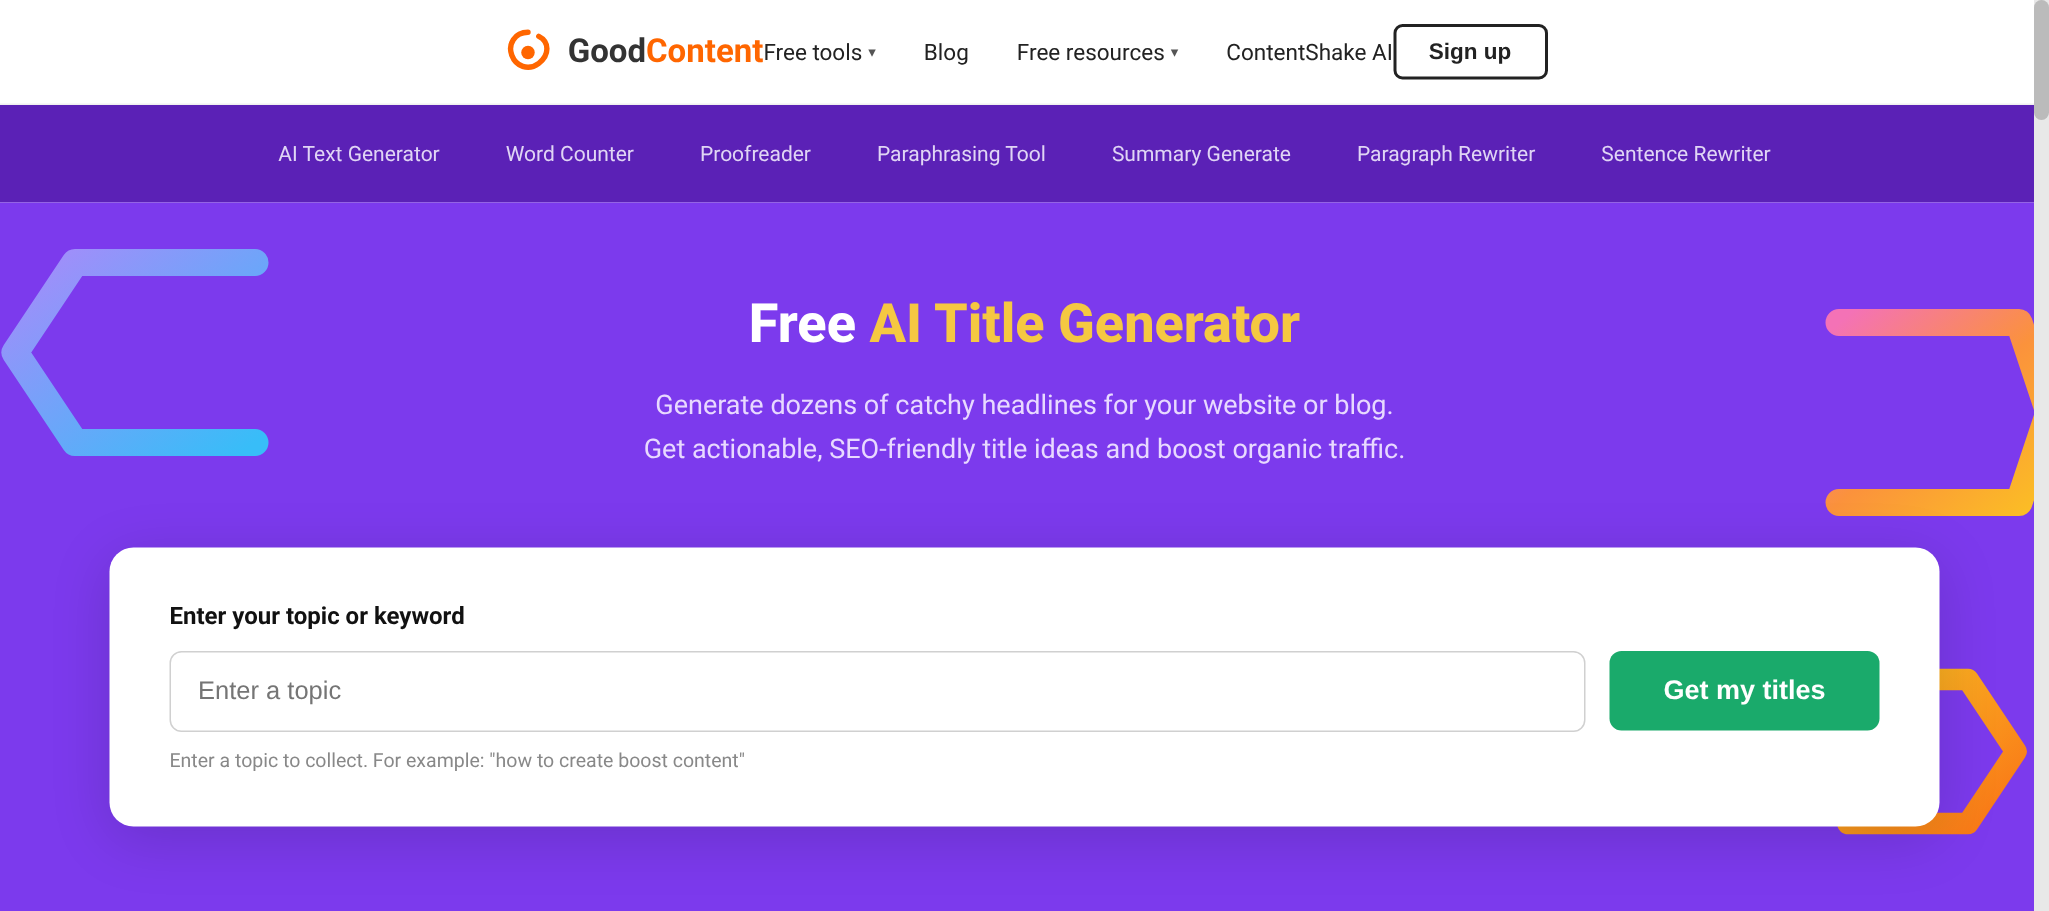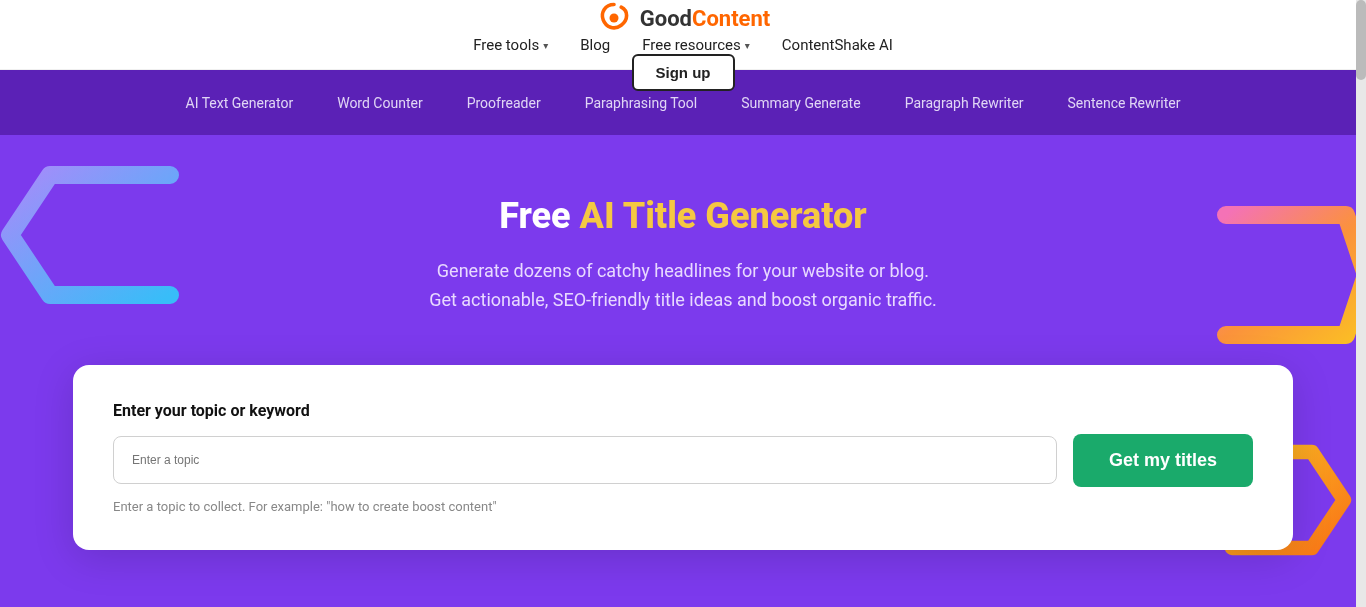--- a/index.html
+++ b/index.html
@@ -2,26 +2,25 @@
 <html><head>
   <meta charset="utf-8">
   <style>
     * { margin: 0; padding: 0; box-sizing: border-box; }
     body { font-family: -apple-system, BlinkMacSystemFont, 'Segoe UI', Roboto, sans-serif; background: #fff; overflow-x: hidden; }
 
     
     .header {
       display: flex;
       align-items: center;
-      justify-content: flex-start;
+      justify-content: center;
       padding: 0 40px;
       height: 70px;
       background: #fff;
       border-bottom: 1px solid #f0f0f0;
-      flex-direction: column;
     }
     .logo {
       display: flex;
       align-items: center;
       gap: 8px;
       text-decoration: none;
     }
     .logo-icon {
       width: 36px;
       height: 36px;
@@ -165,21 +164,21 @@
     .card-input-row {
       display: flex;
       gap: 16px;
       align-items: center;
     }
     .topic-input {
       flex: 1;
       border: 1.5px solid #d0d0d0;
       border-radius: 8px;
       padding: 16px 18px;
-      font-size: 12px;
+      font-size: 17px;
       color: #0369a1;
       outline: none;
     }
     .get-titles-btn {
       background: #1aaa6b;
       color: #fff;
       border: none;
       border-radius: 8px;
       padding: 16px 36px;
       font-size: 18px;

